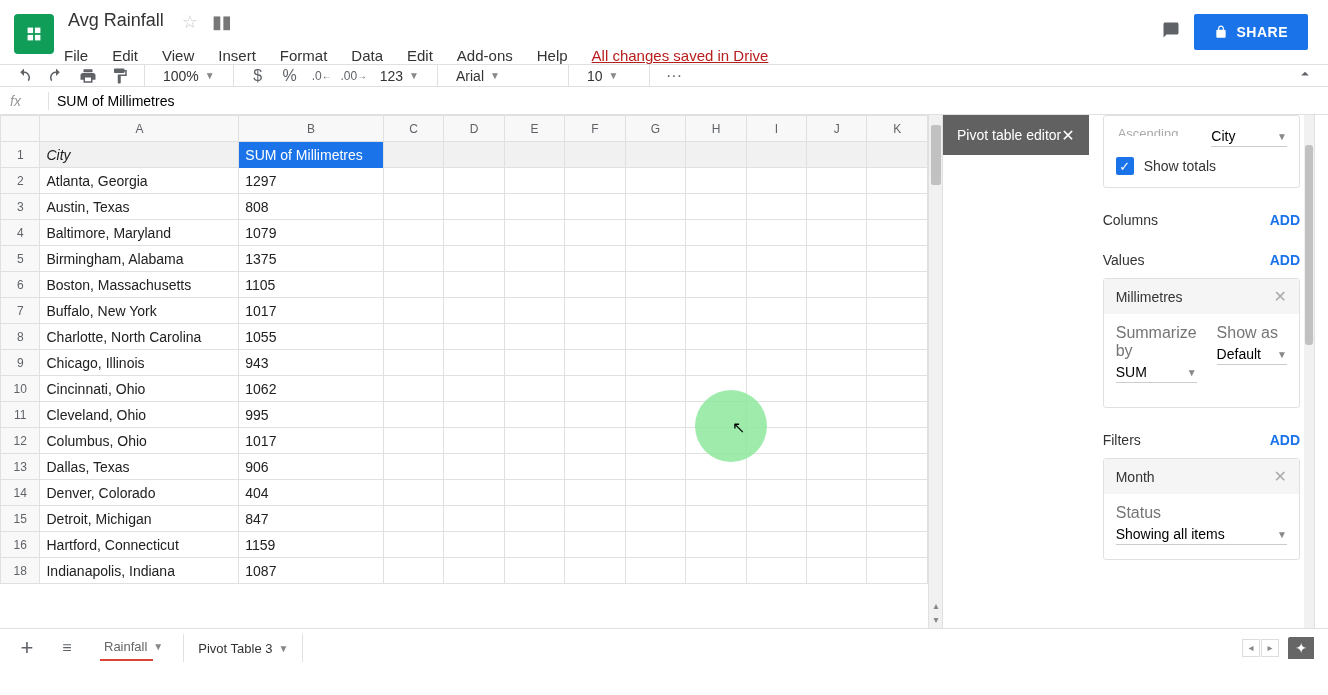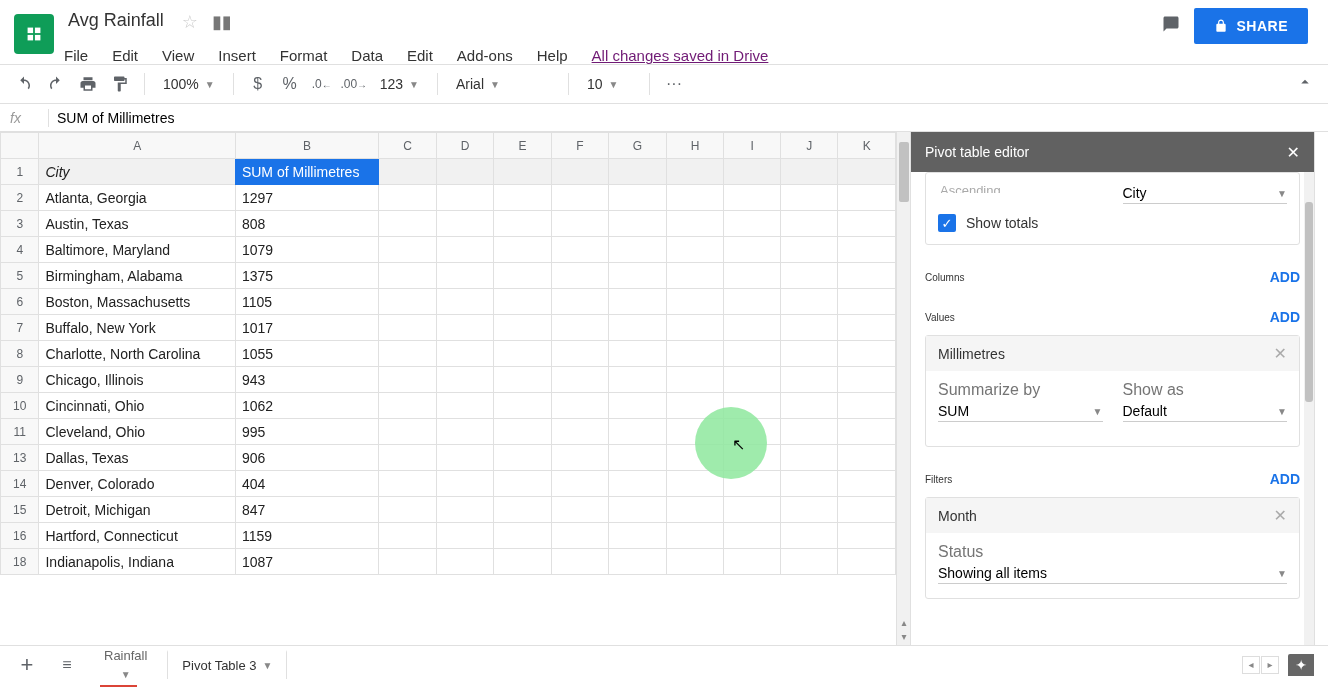--- a/index.html
+++ b/index.html
@@ -6,25 +6,25 @@
   html, body { width: 1328px; height: 695px; overflow: hidden; background: #fff; }
   .title-bar { height: 64px; display: flex; align-items: flex-start; padding: 8px 8px 0 8px; }
   .logo { width: 40px; height: 40px; background: #0f9d58; border-radius: 4px; margin: 6px 10px 0 6px; display:flex;align-items:center;justify-content:center; }
   .title-col { display:flex; flex-direction:column; }
   .doc-title-row { display:flex; align-items:flex-end; gap:14px; }
   .doc-title { font-size:18px; color:#333; padding:2px 4px; }
   .star { color:#ccc; font-size:18px; cursor:pointer;}
   .folder { color:#777; font-size:18px; cursor:pointer;}
   .menus { display:flex; gap:24px; font-size:15px; color:#333; margin-top:14px; }
   .menus span { cursor:pointer; }
-  .save-status { text-decoration:underline; color:#701a75; }
-  .title-right {margin-left:auto; display:flex; align-items:center; gap:14px; padding-right:12px; }
+  .save-status { text-decoration:underline; color:#b91c1c; }
+  .title-right {margin-left:auto; display:flex; align-items:center; gap:14px; padding-right:12px; margin-top:6px;}
   .share-btn { background:#1a73e8; color:#fff; border:none; padding:10px 20px; font-size:14px; font-weight:bold; letter-spacing:0.5px; border-radius:2px; display:flex; align-items:center; gap:8px; cursor:pointer;}
   .comment-icon { color:#616161; font-size:22px;}
-  .toolbar { height:40px; border-top:1px solid #e0e0e0; border-bottom:1px solid #e0e0e0; display:flex; align-items:center; padding:0 10px; gap:4px;}
+  .toolbar { height:23px; border-top:1px solid #e0e0e0; border-bottom:1px solid #e0e0e0; display:flex; align-items:center; padding:0 10px; gap:4px;}
   .tb-btn { min-width:28px; height:28px; display:flex; align-items:center; justify-content:center; color:#5f6368; cursor:pointer; border-radius:2px;}
   .tb-sep { width:1px; height:22px; background:#e0e0e0; margin:0 6px;}
   .tb-select { display:flex; align-items:center; gap:6px; color:#333; font-size:14px; padding:0 8px; cursor:pointer;}
   .dd-arrow { color:#888; font-size:10px;}
   .toolbar-collapse { margin-left:auto; color:#5f6368; cursor:pointer; padding-right:4px;}
   .formula-bar { height:28px; border-bottom:1px solid #e0e0e0; display:flex; align-items:center; padding-left:10px; font-size:14px;}
   .fx { font-style:italic; color:#999; width:30px;}
   .fb-sep {width:1px; height:18px; background:#e0e0e0; margin:0 8px;}
   .main { display:flex; height:513px;}
   .grid-wrap { flex:1; position:relative; overflow:hidden;}
@@ -36,45 +36,45 @@
   .col-A {width:200px;} .col-B{width:145px;} .col-other{width:62px;}
   .pivot-header td { font-style:italic; background:#f1f1f1;}
   .pivot-header td.sel { font-style:normal; font-weight:normal; color:#fff; background:#1a73e8;}
   td.sel {outline:2px solid #1a73e8; outline-offset:-2px; background:#1a73e8; color:#fff;}
   .numcell { text-align:right;}
   .cursor-highlight { position:absolute; width:72px; height:72px; border-radius:50%; background:#8ee89e; opacity:0.85; left:695px; top:275px; pointer-events:none;}
   .cursor-arrow {position:absolute; left:732px; top:303px; font-size:16px; color:#000; pointer-events:none;}
   .vscroll { width:14px; background:#f1f1f1; border-left:1px solid #e0e0e0; position:relative;}
   .vscroll-thumb{position:absolute; top:10px; left:2px; width:10px; height:60px; background:#c1c1c1; border-radius:2px;}
   .vscroll-arrow{position:absolute;left:0;width:14px;height:14px;text-align:center;font-size:10px;color:#888;}
-  .sidebar { width:404px; background:#fff; border-left:1px solid #e0e0e0; display:flex; flex-direction:column;}
+  .sidebar { width:372px; background:#fff; border-left:1px solid #e0e0e0; display:flex; flex-direction:row;}
   .side-header { background:#616161; color:#fff; height:40px; display:flex; align-items:center; padding:0 14px; justify-content:space-between; font-size:14px;}
   .side-body { padding:0 14px 14px 14px; overflow-y:auto; flex:1; position:relative;}
   .config-top {border:1px solid #e0e0e0; border-radius:3px; padding:10px 12px 12px 12px; }
   .config-row {display:flex; gap:20px; margin-bottom:10px;}
   .config-half{flex:1;}
   .sel-underline {border-bottom:1px solid #ccc; display:flex; justify-content:space-between; align-items:center; font-size:14px; padding:2px 0; cursor:pointer;}
   .check-row {display:flex; align-items:center; gap:10px; font-size:14px; color:#333; margin-top:6px;}
   .checkbox {width:18px;height:18px;background:#1a73e8;border-radius:2px;display:flex;align-items:center;justify-content:center;color:#fff;font-size:13px;}
   .section-head {display:flex;justify-content:space-between;align-items:center;margin:24px 0 10px 0;}
-  .section-head .lbl{font-size:10px;color:#333;text-align:right;}
+  .section-head .lbl{font-size:14px;color:#333;text-align:right;}
   .add-link{color:#1a73e8;font-size:14px;font-weight:bold;cursor:pointer;}
   .chip {border:1px solid #e0e0e0; border-radius:3px;}
   .chip-head{background:#f5f5f5;display:flex;justify-content:space-between;align-items:center;padding:8px 12px;font-size:14px;color:#333;}
   .chip-body{padding:10px 12px 14px 12px;}
   .field-label{font-size:16px;color:#757575;margin-bottom:2px;}
   .close-x{color:#aaa;cursor:pointer;font-size:16px;}
   .side-scroll{width:10px;background:#f1f1f1;position:absolute;right:0;top:0;bottom:0;}
   .side-thumb{position:absolute;width:8px;left:1px;top:30px;height:200px;background:#c1c1c1;border-radius:3px;}
   .side-strip{width:14px;background:#fff;border-left:1px solid #e0e0e0;}
   .bottom { height:38px; border-top:1px solid #e0e0e0; display:flex; align-items:center; padding:0 10px; gap:6px;}
   .bot-btn{width:34px;height:28px;display:flex;align-items:center;justify-content:center;color:#5f6368;cursor:pointer;}
   .tab{padding:6px 14px;font-size:13px;color:#333;cursor:pointer;display:flex;align-items:center;gap:6px;}
   .tab.inactive{color:#666;}
-  .tab.inactive.red{border-bottom:2px solid transparent; position:relative;flex-direction:column;}
+  .tab.inactive.red{border-bottom:2px solid transparent; position:relative;}
   .tab.inactive.red::after{content:'';position:absolute;bottom:-1px;left:10px;right:24px;height:2px;background:#db4437;}
   .tab.active{background:#fff;border:1px solid #e0e0e0;border-bottom:none;border-top:2px solid transparent;}
   .hscroll-wrap{margin-left:auto;display:flex;align-items:center;gap:1px;padding-right:4px;}
   .hscroll-btn{width:18px;height:18px;border:1px solid #ddd;display:flex;align-items:center;justify-content:center;font-size:10px;color:#888;cursor:pointer;}
   .explore-btn{width:26px;height:22px;background:#666;color:#fff;display:flex;align-items:center;justify-content:center;font-size:14px;border-radius:2px 0 0 0;margin-left:8px;cursor:pointer;}
   .hidden-top{color:#aaa;font-size:13px;padding-left:2px;overflow:hidden;height:10px;}
   svg.ico{width:18px;height:18px;fill:#5f6368;}
 </style>
 </head>
 <body>
@@ -350,20 +350,34 @@
             <td class="col-other"></td>
             <td class="col-other"></td>
             <td class="col-other"></td>
             <td class="col-other"></td>
             <td class="col-other"></td>
             <td class="col-other"></td>
             <td class="col-other"></td>
             <td class="col-other"></td>
           </tr>
           <tr>
+            <th>12</th>
+            <td class="col-A">Columbus, Ohio</td>
+            <td class="col-B numcell">1017</td>
+            <td class="col-other"></td>
+            <td class="col-other"></td>
+            <td class="col-other"></td>
+            <td class="col-other"></td>
+            <td class="col-other"></td>
+            <td class="col-other"></td>
+            <td class="col-other"></td>
+            <td class="col-other"></td>
+            <td class="col-other"></td>
+          </tr>
+          <tr>
             <th>13</th>
             <td class="col-A">Dallas, Texas</td>
             <td class="col-B numcell">906</td>
             <td class="col-other"></td>
             <td class="col-other"></td>
             <td class="col-other"></td>
             <td class="col-other"></td>
             <td class="col-other"></td>
             <td class="col-other"></td>
             <td class="col-other"></td>

